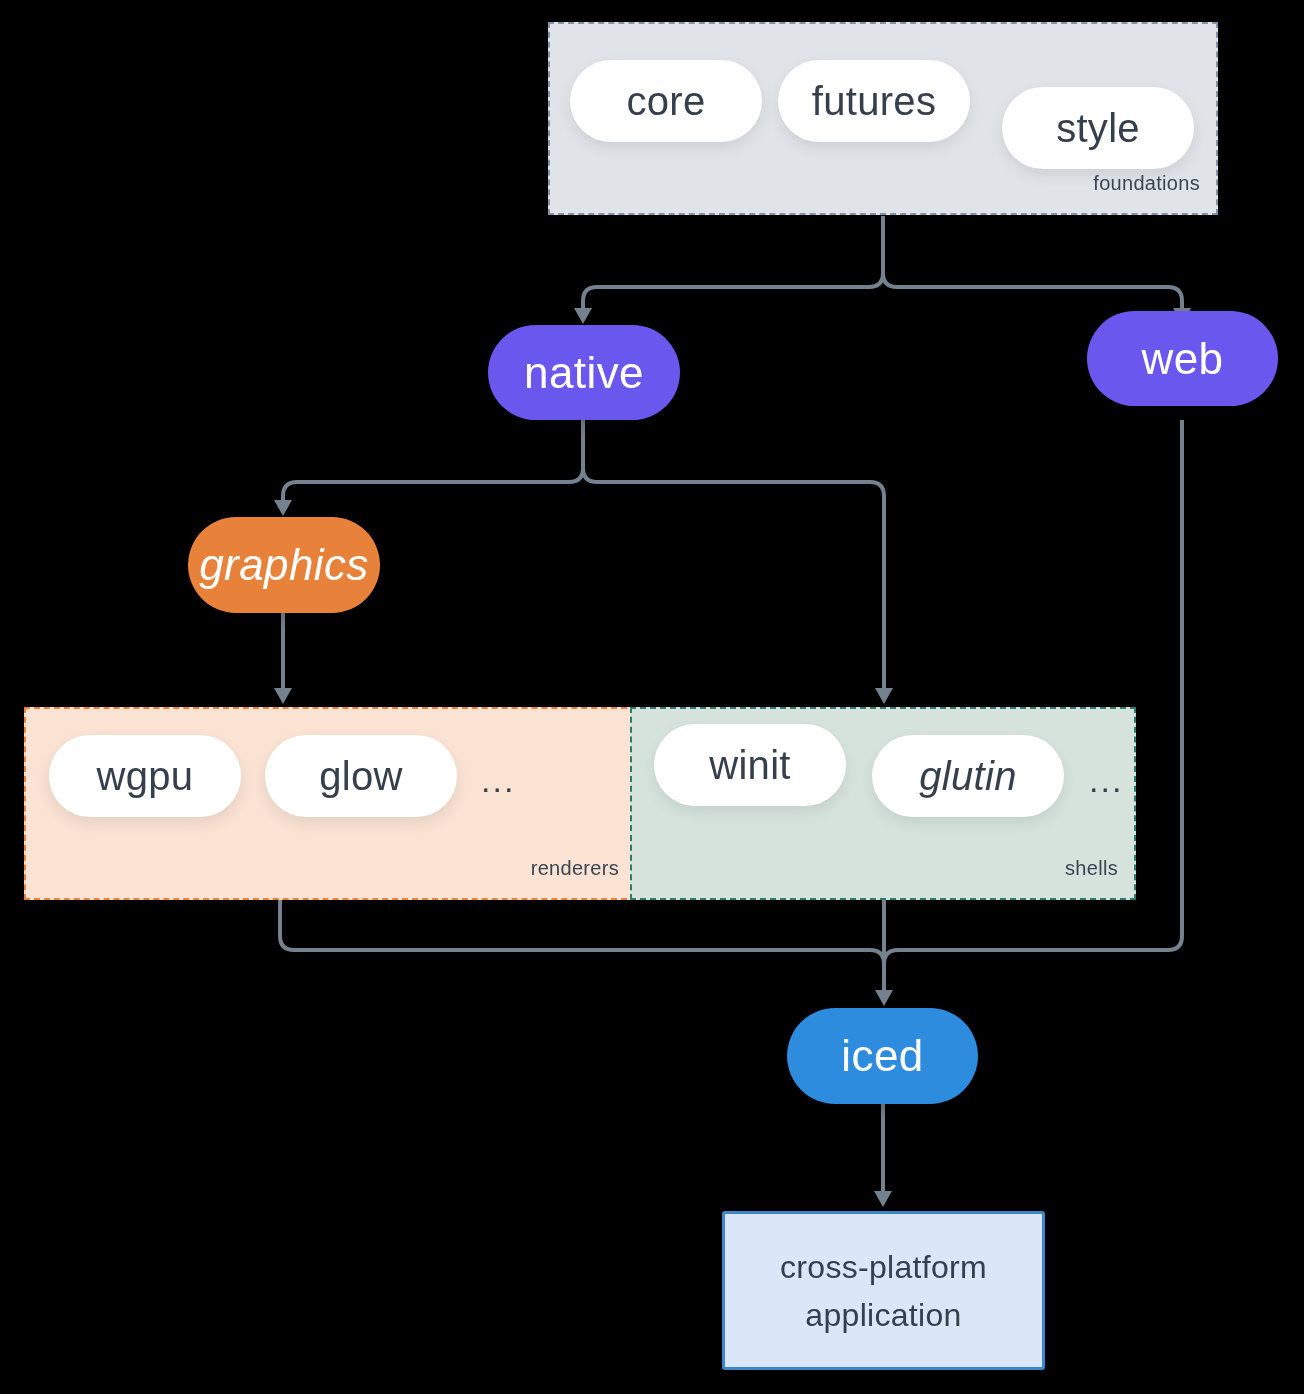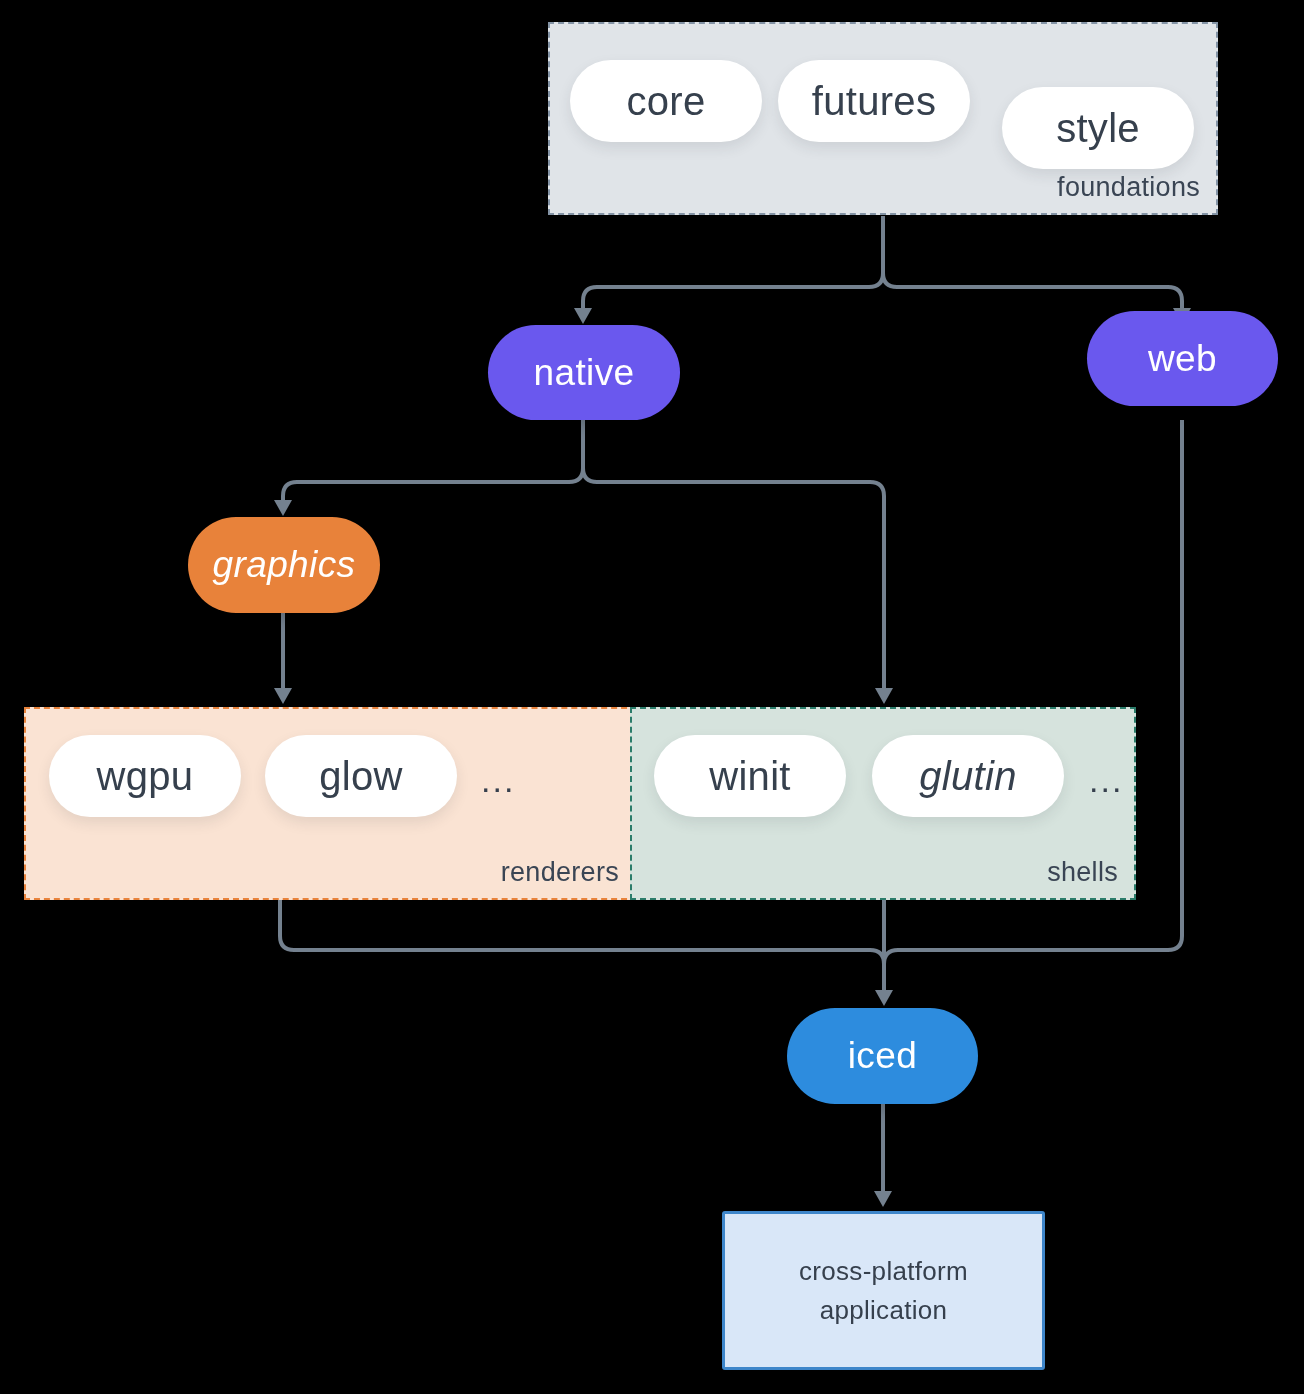--- a/index.html
+++ b/index.html
@@ -9,22 +9,22 @@
     -webkit-font-smoothing:antialiased;
   }
   .stage{position:absolute;inset:0;}
   svg.edges{position:absolute;left:0;top:0;z-index:1;}
   svg.edges path{stroke:#74818f;stroke-width:4;fill:none;}
   svg.edges polygon{fill:#74818f;stroke:none;}
 
   
   .group{position:absolute;z-index:2;box-sizing:border-box;}
   .group-label{
-    position:absolute;right:16px;bottom:10px;
-    font-size:27px;color:#3a4554;letter-spacing:.3px;
+    position:absolute;right:16px;bottom:18px;
+    font-size:20px;color:#3a4554;letter-spacing:.3px;
   }
   .group-foundations{
     left:548px;top:22px;width:670px;height:193px;
     background:#e0e4e8;border:2px dashed #8494a6;
   }
   .group-renderers{
     left:24px;top:707px;width:613px;height:193px;
     background:#fae3d3;border:2px dashed #e8833c;
   }
   .group-shells{
@@ -39,45 +39,45 @@
   }
   .pill-white{
     background:#ffffff;color:#36404d;width:192px;height:82px;
     box-shadow:0 6px 14px rgba(40,50,60,.10);
   }
   .group-foundations .p0{left:20px;top:36px;}
   .group-foundations .p1{left:228px;top:36px;}
   .group-foundations .p2{left:452px;top:36px;margin-top:27px;}
   .group-renderers .p0{left:23px;top:26px;}
   .group-renderers .p1{left:239px;top:26px;}
-  .group-shells .p0{left:22px;top:26px;}
+  .group-shells .p0{left:22px;top:15px;}
   .group-shells .p1{left:240px;top:26px;font-style:italic;}
   .ellipsis{
     position:absolute;font-size:34px;color:#36404d;top:52px;
     letter-spacing:2px;
   }
   .group-renderers .ellipsis{left:455px;}
   .group-shells .ellipsis{left:457px;}
 
   .node{
     position:absolute;z-index:2;display:flex;align-items:center;justify-content:center;
-    border-radius:999px;color:#ffffff;font-size:37px;letter-spacing:.4px;
+    border-radius:999px;color:#ffffff;font-size:44px;letter-spacing:.4px;
     box-shadow:0 6px 14px rgba(0,0,0,.18);
   }
   .node-native  {left:488px;top:325px;width:192px;height:95px;background:#6a58ee;}
   .node-web     {left:1087px;top:311px;width:191px;height:95px;background:#6a58ee;}
   .node-graphics{left:188px;top:517px;width:192px;height:96px;background:#e8823a;font-style:italic;}
   .node-iced    {left:787px;top:1008px;width:191px;height:96px;background:#2d8cde;}
 
   .app-box{
     position:absolute;z-index:2;left:722px;top:1211px;width:323px;height:159px;
     background:#d9e7f8;border:3px solid #3e86ca;border-radius:3px;
     box-sizing:border-box;display:flex;flex-direction:column;
     align-items:center;justify-content:center;
-    color:#36404d;font-size:26px;line-height:1.5;letter-spacing:.3px;
+    color:#36404d;font-size:32px;line-height:1.5;letter-spacing:.3px;
   }
 </style>
 </head>
 <body>
 
 <div class="stage">
 
   <svg class="edges" width="1304" height="1394" viewBox="0 0 1304 1394">
 
     <path d="M883,216 V273 Q883,287 869,287 H597 Q583,287 583,301 V308"></path>

